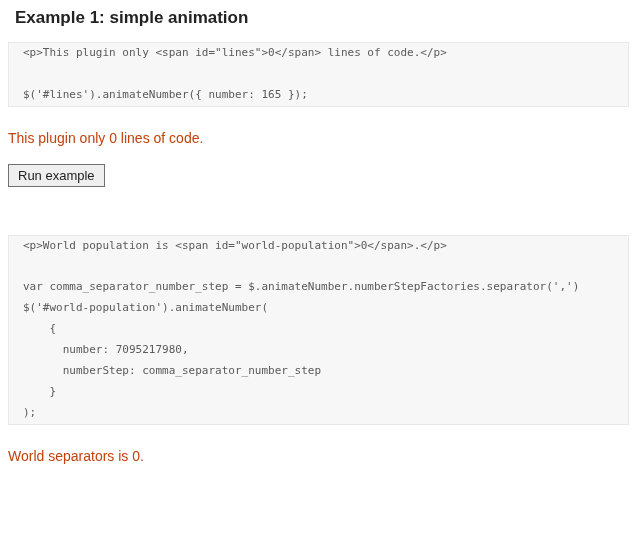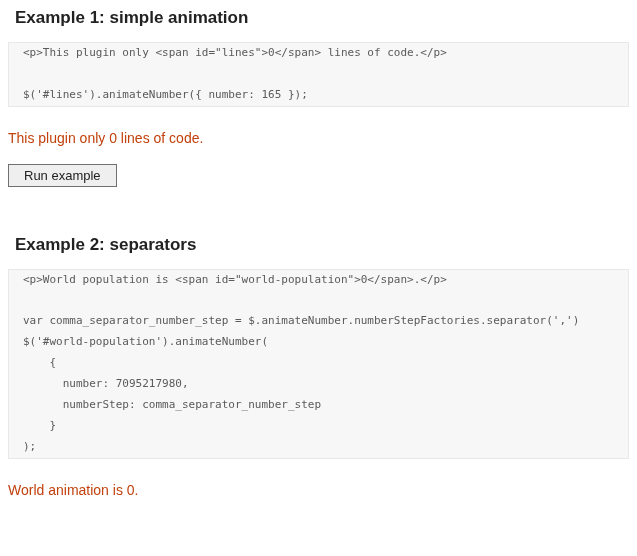--- a/index.html
+++ b/index.html
@@ -34,44 +34,43 @@
     color: #c2410c;
     font-size: 14px;
     margin: 0 0 18px 0;
     font-weight: 300;
   }
   button.run {
     font-family: inherit;
     font-size: 13px;
     background: #efefef;
     border: 1px solid #707070;
-    padding: 3px 15px;
+    padding: 3px 9px;
     cursor: pointer;
     color: #222;
   }
   .section { margin-bottom: 48px; }
 </style>
 </head>
 <body>
 
 <div class="section">
   <h3>Example 1: simple animation</h3>
   <pre>&lt;p&gt;This plugin only &lt;span id="lines"&gt;0&lt;/span&gt; lines of code.&lt;/p&gt;
 
 $('#lines').animateNumber({ number: 165 });</pre>
   <p class="output"><span>This plugin only </span><span>0</span><span> lines of code.</span></p>
   <button class="run">Run example</button>
 </div>
 
 <div class="section">
-  <h3>Example 2: separators</h3>
   <pre>&lt;p&gt;World population is &lt;span id="world-population"&gt;0&lt;/span&gt;.&lt;/p&gt;
 
 var comma_separator_number_step = $.animateNumber.numberStepFactories.separator(',')
 $('#world-population').animateNumber(
     {
       number: 7095217980,
       numberStep: comma_separator_number_step
     }
 );</pre>
-  <p class="output"><span>World animation is </span><span>0</span><span>.</span></p>
+  <p class="output"><span>World separators is </span><span>0</span><span>.</span></p>
 
 </div>
 
 </body></html>

